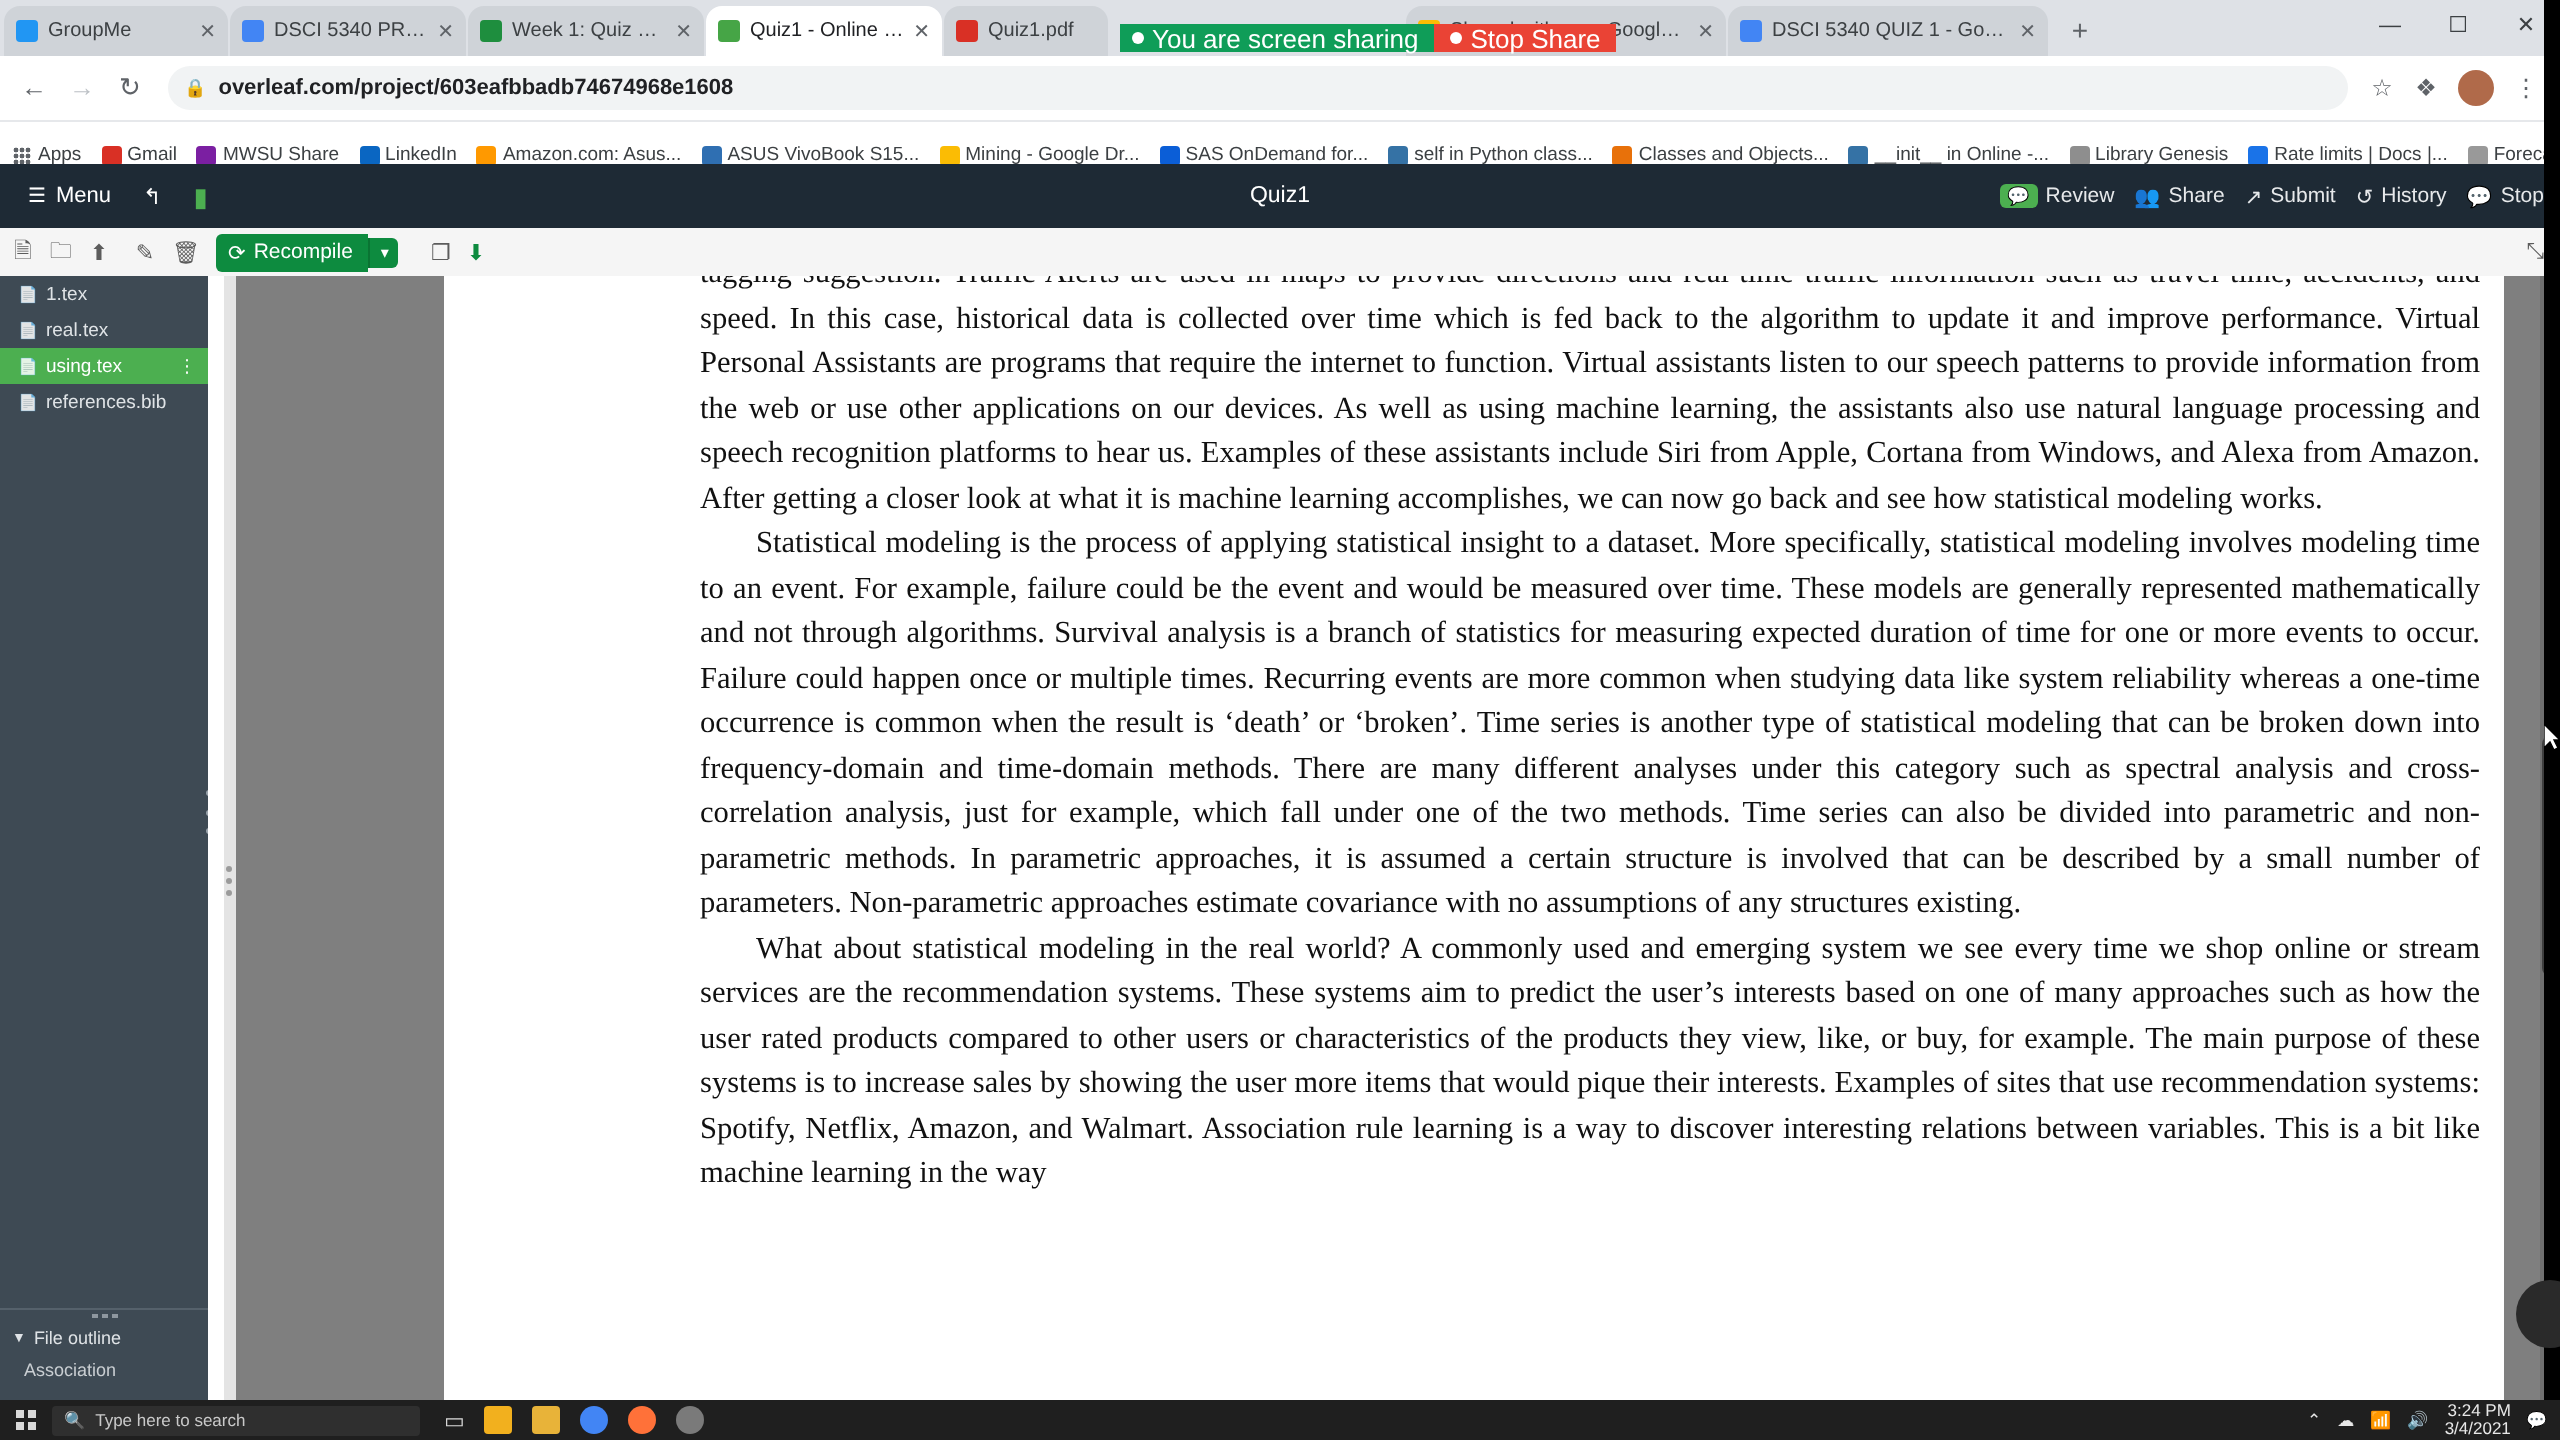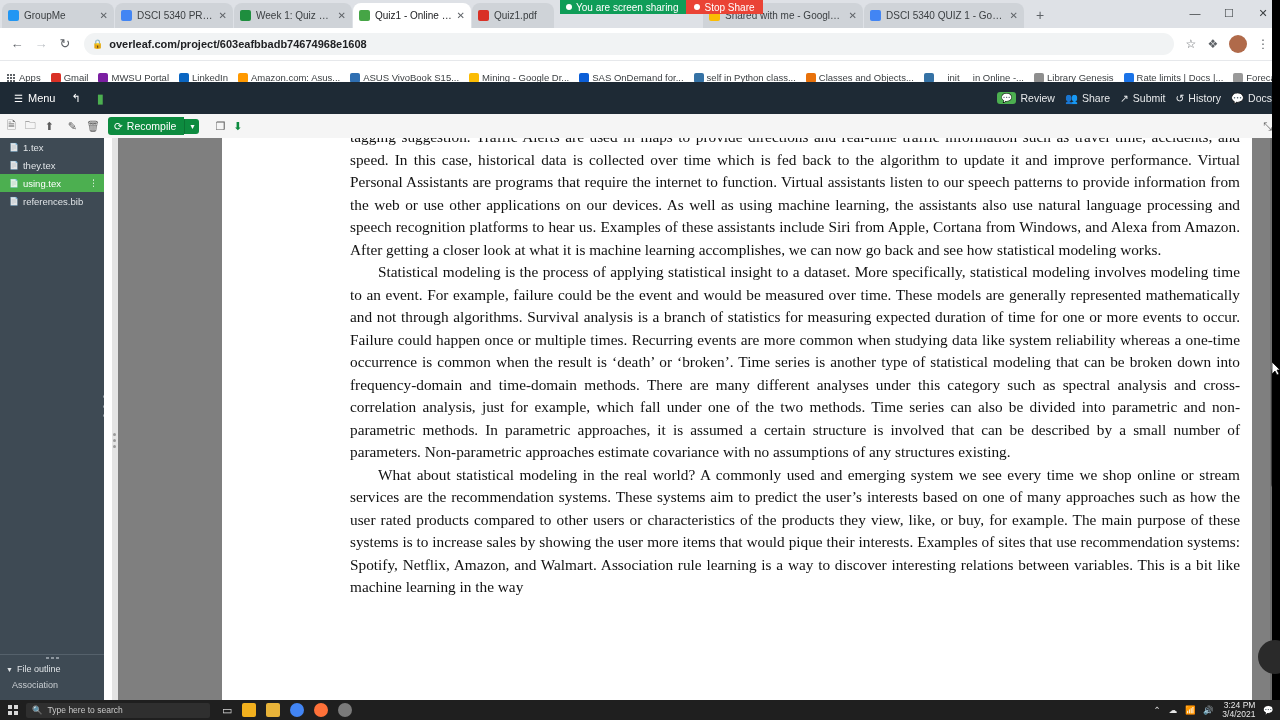--- a/index.html
+++ b/index.html
@@ -185,26 +185,26 @@
       radial-gradient(circle at 8px 5px, #5f6368 1.2px, transparent 1.3px),
       radial-gradient(circle at 2px 8px, #5f6368 1.2px, transparent 1.3px),
       radial-gradient(circle at 5px 8px, #5f6368 1.2px, transparent 1.3px),
       radial-gradient(circle at 8px 8px, #5f6368 1.2px, transparent 1.3px);
     background-color: transparent;
   }
 
   
   .sharebar {
     position: absolute;
-    left: 560px; top: 0px;
+    left: 560px; top: 12px;
     height: 14px;
     display: flex;
     align-items: center;
     z-index: 40;
-    font-size: 10px;
+    font-size: 13px;
     justify-content: space-between;
   }
   .sharebar .seg1 {
     background: #0f9d58;
     color: #fff;
     height: 14px;
     display: flex; align-items: center;
     padding: 0 8px 0 6px;
     border-radius: 0 0 0 0;
   }
@@ -612,21 +612,21 @@
       <div class="bm bm-apps">
         <span class="bmicon"></span>
         <span>Apps</span>
       </div>
       <div class="bm">
           <span class="bmicon" style="background:#d93025;"></span>
           <span>Gmail</span>
         </div>
       <div class="bm">
           <span class="bmicon" style="background:#7b1fa2;"></span>
-          <span>MWSU Portal</span>
+          <span>MWSU Share</span>
         </div>
       <div class="bm">
           <span class="bmicon" style="background:#0a66c2;"></span>
           <span>LinkedIn</span>
         </div>
       <div class="bm">
           <span class="bmicon" style="background:#ff9900;"></span>
           <span>Amazon.com: Asus...</span>
         </div>
       <div class="bm">
@@ -676,40 +676,41 @@
             <span class="ham">☰</span>
             <span>Menu</span>
           </div>
           <div class="ol-menu-btn">
             <span>↰</span>
           </div>
           <div class="ol-menu-btn">
             <span style="color:#4caf50;font-size:13px;">▮</span>
           </div>
         </div>
+        <div class="ol-title">Quiz1</div>
         <div class="right">
           <div class="ol-right-item">
             <span class="ol-badge green">💬</span>
             <span>Review</span>
           </div>
           <div class="ol-right-item">
             <span>👥</span>
             <span>Share</span>
           </div>
           <div class="ol-right-item">
             <span>↗</span>
             <span>Submit</span>
           </div>
           <div class="ol-right-item">
             <span>↺</span>
             <span>History</span>
           </div>
           <div class="ol-right-item">
             <span>💬</span>
-            <span>Docs</span>
+            <span>Stop</span>
           </div>
         </div>
       </div>
 
       <div class="ol-subbar">
         <div class="left-tools">
           <span>🗎</span>
           <span>🗀</span>
           <span>⬆</span>
           <span style="margin-left:auto;">✎</span>
@@ -731,21 +732,21 @@
 
       <div class="ol-body">
 
         <div class="ol-sidebar">
           <div class="file-item">
             <span class="fic">📄</span>
             <span>1.tex</span>
           </div>
           <div class="file-item">
             <span class="fic">📄</span>
-            <span>they.tex</span>
+            <span>real.tex</span>
           </div>
           <div class="file-item selected">
             <span class="fic">📄</span>
             <span>using.tex</span>
             <span class="more">⋮</span>
           </div>
           <div class="file-item">
             <span class="fic">📄</span>
             <span>references.bib</span>
           </div>

